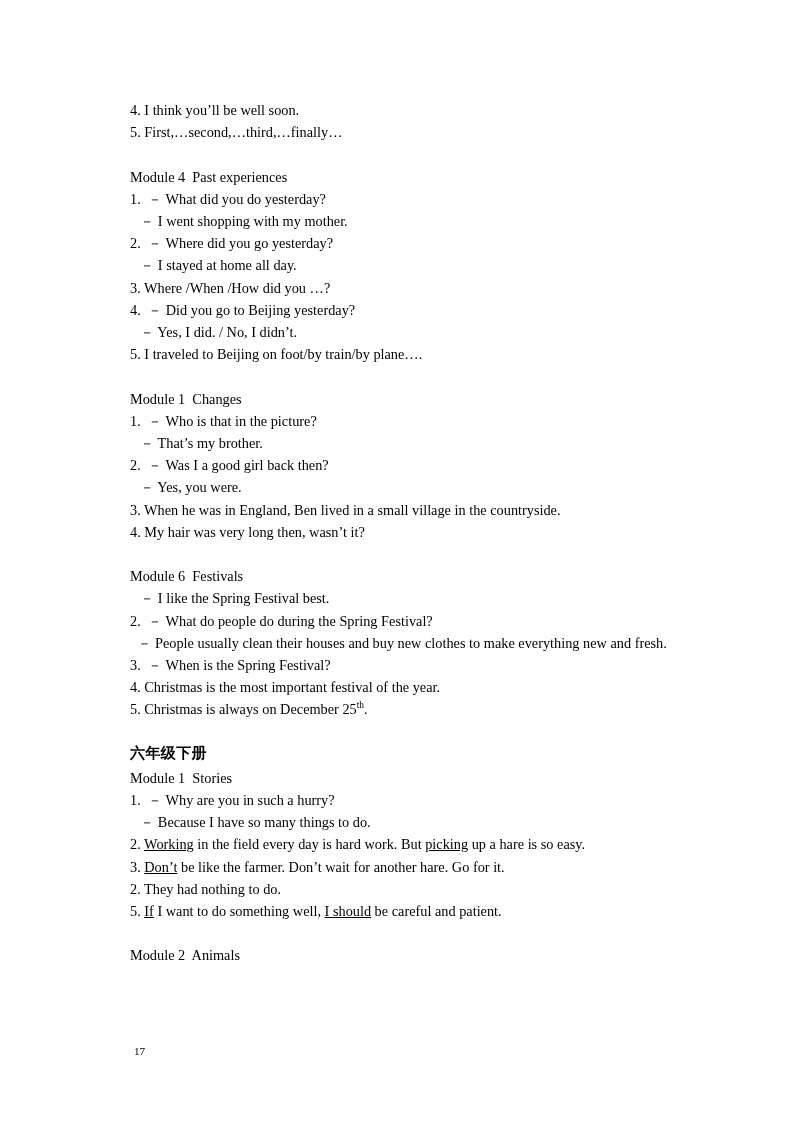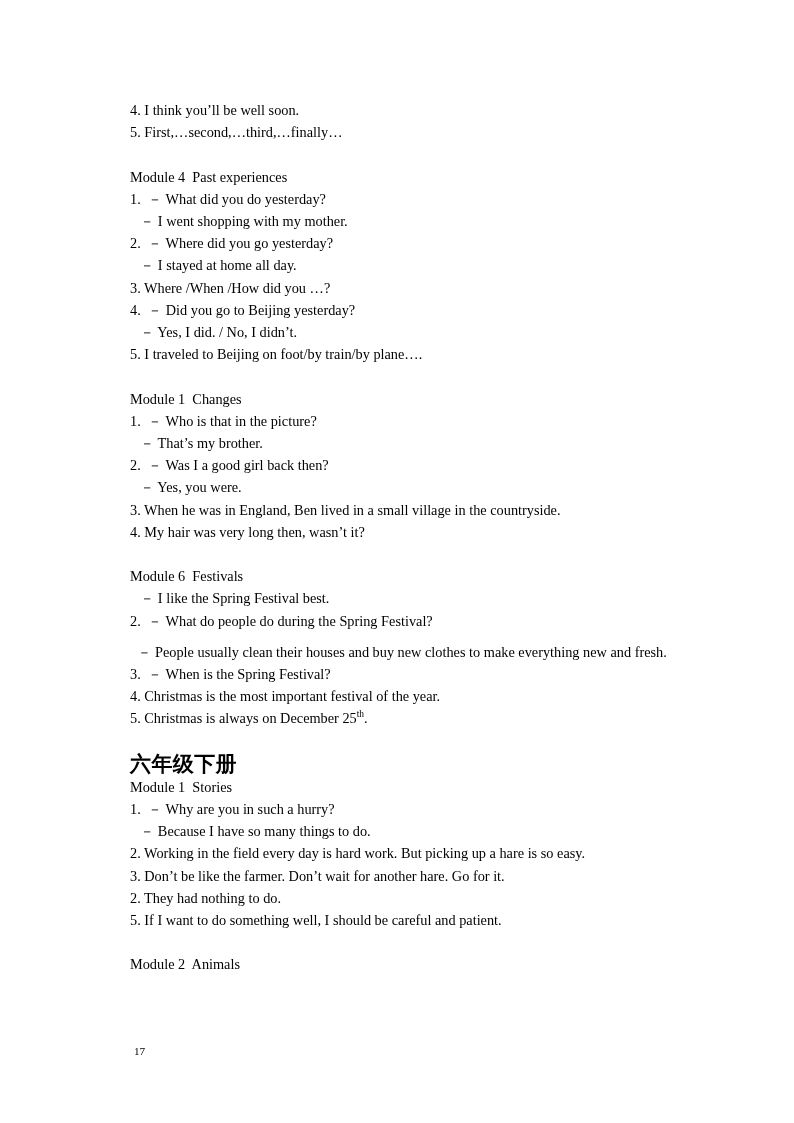--- a/index.html
+++ b/index.html
@@ -24,38 +24,37 @@
   }
   .line {
     font-size: 14.3px;
     line-height: 22.2px;
     white-space: pre-wrap;
     text-align: left;
   }
   .line.justify {
     text-align: justify;
     text-justify: inter-word;
-    margin-top: 9px;
   }
   .indent {
     padding-left: 10px;
   }
   .blank {
     height: 22.2px;
     line-height: 22.2px;
     font-size: 14.3px;
   }
   .cn-head {
-    font-family: Liberation Serif, serif;
+    font-family: Liberation Mono, monospace;
     font-weight: bold;
-    font-size: 21px;
+    font-size: 15px;
     line-height: 24px;
     letter-spacing: 0.4px;
   }
-  .u { }
+  .u { text-decoration: underline; }
   sup {
     font-size: 0.66em;
     vertical-align: super;
     line-height: 0;
   }
   .pageno {
     position: absolute;
     left: 134px;
     top: 1044px;
     font-size: 11.2px;

